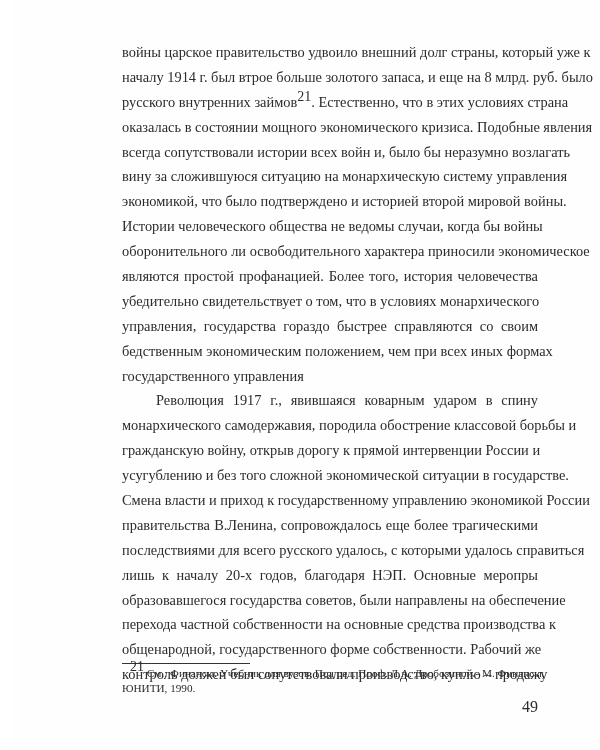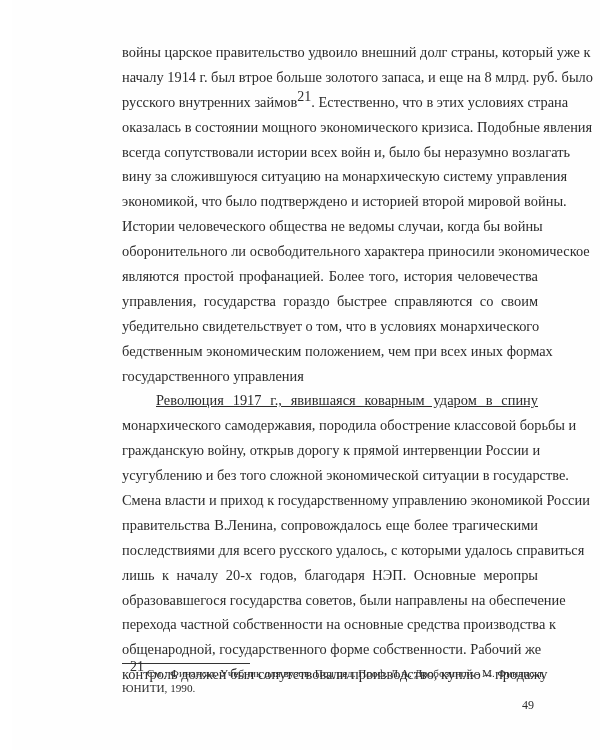--- a/index.html
+++ b/index.html
@@ -7,46 +7,46 @@
       width:600px; height:750px; background:#ffffff; position:relative; overflow:hidden;
       font-family:"Liberation Serif", "DejaVu Serif", serif; color:#2b2b2b;
     }
     .page { position:absolute; left:12px; top:0; width:600px; height:750px; background:#fefefe; }
     .body-text {
       position:absolute; left:110px; top:40px; width:416px;
       font-size:14.4px; line-height:24.9px; text-align:justify;
     }
     .line { display:block; height:24.9px; white-space:nowrap; text-align:justify; text-align-last:justify; }
     .line.last { text-align-last:left; }
-    .line.indent { padding-left:34px;text-decoration:underline; }
+    .line.indent { padding-left:34px; }
     sup { font-size:14px; line-height:0; vertical-align:6px; }
     .fn-rule { position:absolute; left:110px; top:663px; width:128px; height:1px; background:#333; }
     .footnote { position:absolute; left:110px; top:666px; width:420px; font-size:11.2px; line-height:15px; }
     .footnote .l1 { display:block; white-space:nowrap;margin-left:8px; }
     .footnote .l2 { display:block; white-space:nowrap; }
-    .page-num { position:absolute; left:510px; top:698px; font-size:12px; }
+    .page-num { position:absolute; left:510px; top:698px; font-size:16px; }
   </style>
 </head>
 <body>
 
 <div class="page">
   <div class="body-text">
     <div>
       <span class="line">войны царское правительство удвоило внешний долг страны, который уже к</span>
       <span class="line">началу 1914 г. был втрое больше золотого запаса, и еще на 8 млрд. руб. было</span>
       <span class="line"><span>русского внутренних займов</span><sup>21</sup><span>. Естественно, что в этих условиях страна</span></span>
       <span class="line">оказалась в состоянии мощного экономического кризиса. Подобные явления</span>
       <span class="line">всегда сопутствовали истории всех войн и, было бы неразумно возлагать</span>
       <span class="line">вину за сложившуюся ситуацию на монархическую систему управления</span>
       <span class="line">экономикой, что было подтверждено и историей второй мировой войны.</span>
       <span class="line">Истории человеческого общества не ведомы случаи, когда бы войны</span>
       <span class="line">оборонительного ли освободительного  характера приносили экономическое</span>
       <span class="line">являются простой профанацией. Более того, история человечества</span>
+      <span class="line">убедительно свидетельствует о том, что в условиях монархического</span>
       <span class="line">управления, государства гораздо быстрее справляются со своим</span>
-      <span class="line">убедительно свидетельствует о том, что в условиях монархического</span>
       <span class="line">бедственным экономическим положением, чем при всех иных формах</span>
       <span class="line last">государственного управления</span>
     </div>
     <div>
       <span class="line indent">Революция 1917 г., явившаяся коварным ударом в спину</span>
       <span class="line">монархического самодержавия, породила обострение классовой борьбы и</span>
       <span class="line">гражданскую войну, открыв  дорогу к прямой интервенции России и</span>
       <span class="line">усугублению и без того сложной экономической ситуации в государстве.</span>
       <span class="line">Смена власти и приход к государственному управлению экономикой России</span>
       <span class="line">правительства В.Ленина, сопровождалось еще более трагическими</span>

